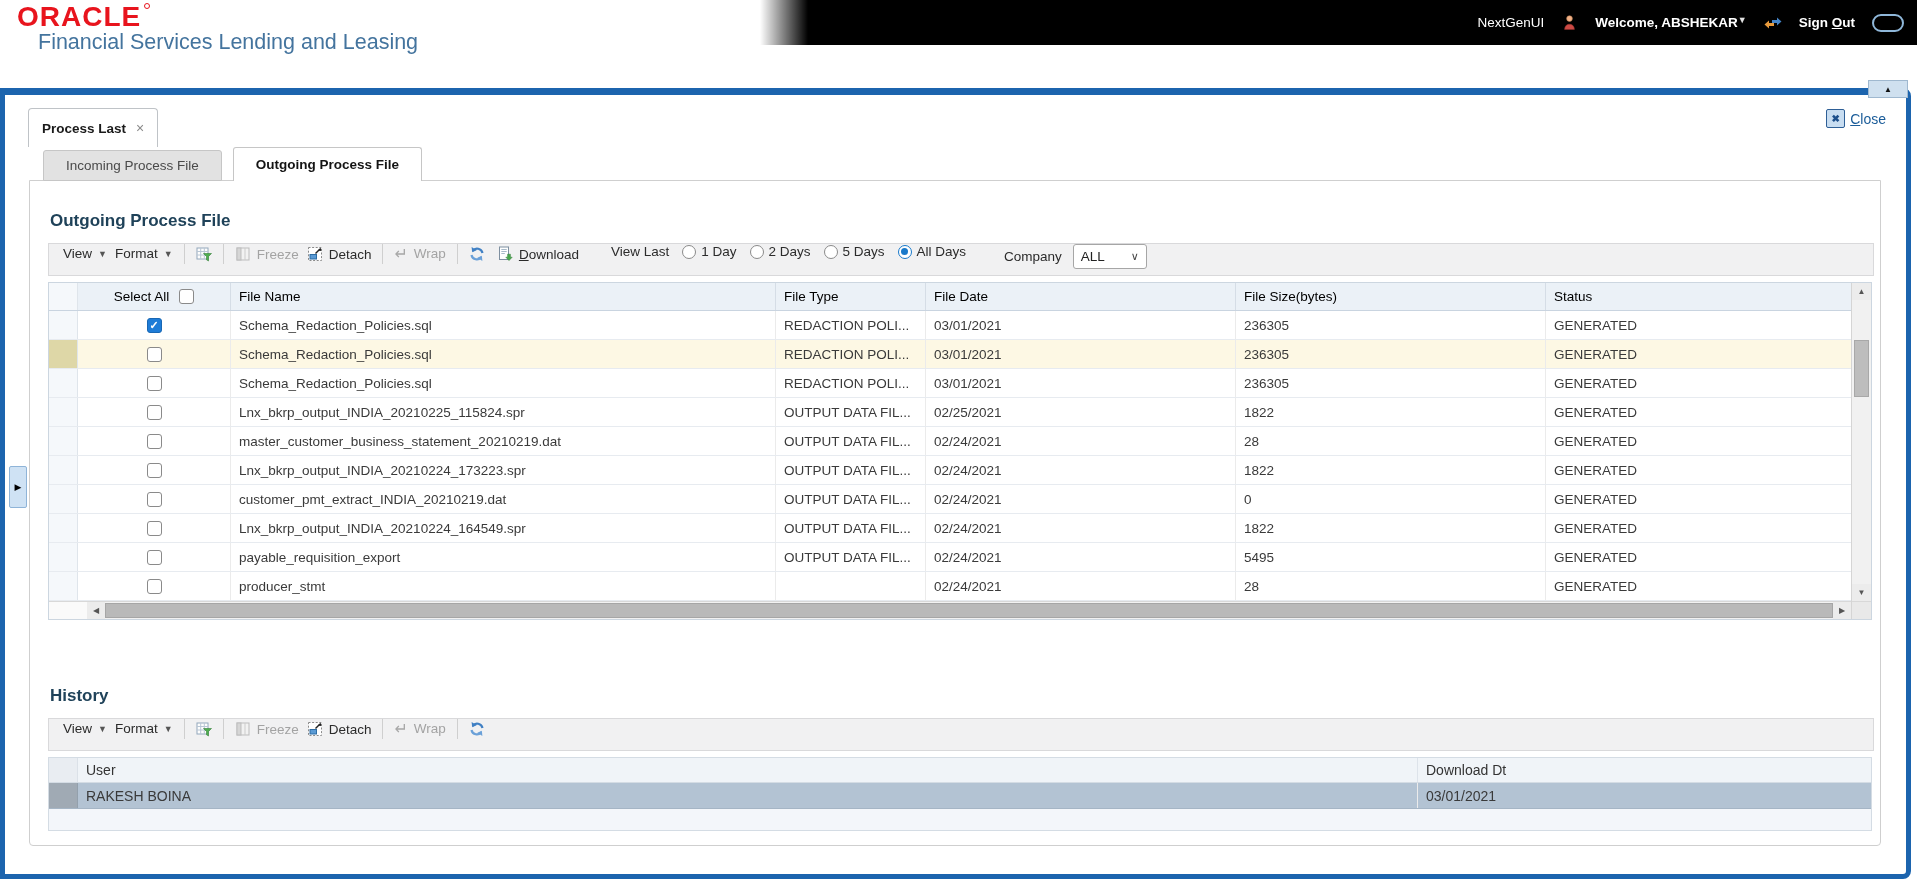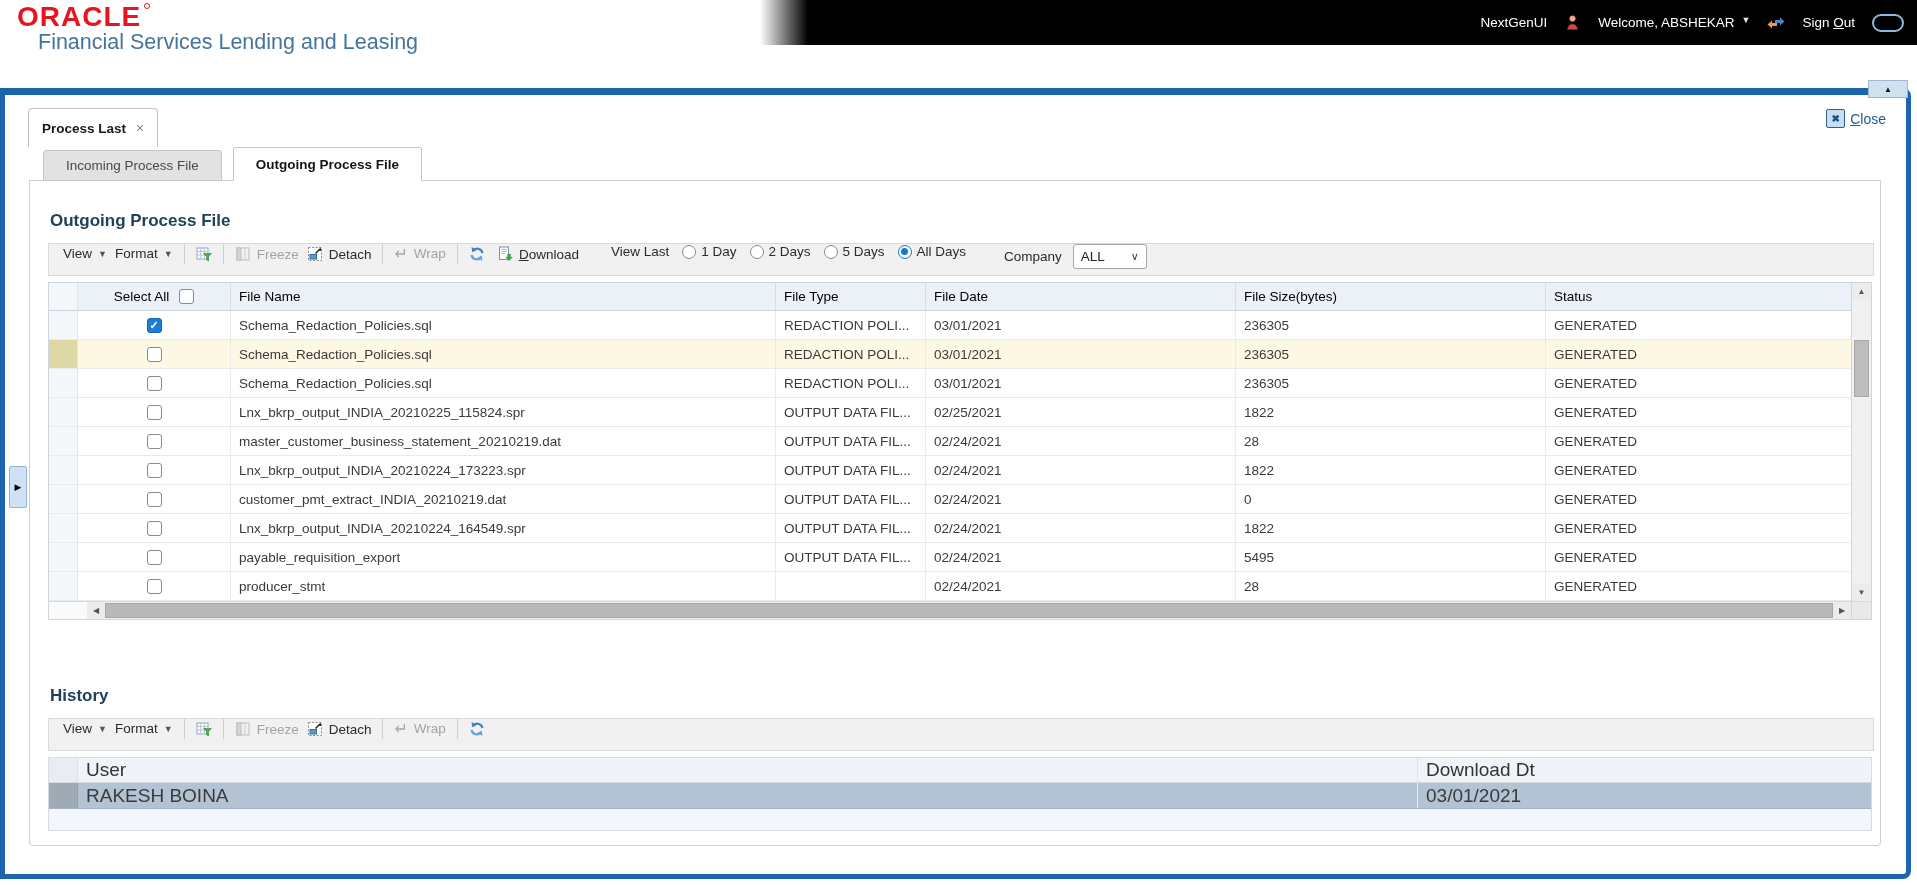--- a/index.html
+++ b/index.html
@@ -9,21 +9,21 @@
   
   .brand{position:absolute;top:3px;left:17px;z-index:2;}
   .brand-name{color:#e8141d;font-size:28px;font-weight:bold;letter-spacing:1px;line-height:27px;}
   .brand-name::after{content:"";display:inline-block;width:4px;height:4px;border:1.5px solid #e8141d;
        border-radius:50%;margin-left:3px;vertical-align:top;}
   .brand-sub{color:#44749e;font-size:21.5px;line-height:24px;margin-left:21px;}
   .topbar{position:absolute;top:0;left:760px;right:0;height:45px;
        background:linear-gradient(90deg,rgba(0,0,0,0) 0,#000 48px);
        display:flex;align-items:center;justify-content:flex-end;gap:17px;padding-right:13px;
        color:#fff;font-size:13.5px;}
-  .welcome,.signout{display:flex;align-items:flex-start;gap:7px;}
+  .welcome,.signout{display:flex;align-items:flex-start;font-weight:bold;}
   .caret{font-size:9px;color:#e2e2e2;}
   .pill-icon{width:28px;height:14px;border:2px solid #8fb7d9;border-radius:9px;display:inline-block;}
 
   
   .collapse-btn{position:absolute;left:1868px;top:80px;width:38px;height:16px;background:#cfe0ef;
        border:1px solid #9fb8cf;display:flex;align-items:center;justify-content:center;
        font-size:8px;color:#111;z-index:6;}
   .splitter{position:absolute;left:9px;top:466px;width:16px;height:40px;background:#cfe2f4;
        border:1px solid #8fb4d8;border-radius:2px;display:flex;align-items:center;justify-content:center;
        font-size:9px;color:#000;z-index:7;}
@@ -110,21 +110,21 @@
        background:#ececec;}
   .hs-btn{width:18px;}
   .hs-thumb{flex:1;background:#b9b9b9;border:1px solid #a6a6a6;margin:1px 0;}
   .vscroll{flex:0 0 19px;display:flex;flex-direction:column;background:#f1f1f1;border-left:1px solid #d5d5d5;}
   .vs-btn{height:17px;}
   .vs-track{flex:1;position:relative;}
   .vs-thumb{position:absolute;left:2px;right:2px;top:40px;height:55px;background:#bdbdbd;border:1px solid #a8a8a8;}
   .vs-corner{height:17px;background:#e9e9e9;border-top:1px solid #d8d8d8;}
 
   
-  .hgrid{margin:6px 8px 0 18px;border:1px solid #d4dce4;box-sizing:border-box;font-size:19px;background:#fff;}
+  .hgrid{margin:6px 8px 0 18px;border:1px solid #d4dce4;box-sizing:border-box;font-size:14px;background:#fff;}
   .hthead{display:flex;height:24px;background:#f0f4f8;border-bottom:1px solid #d4dce4;color:#333;}
   .h-gutter{flex:0 0 29px;width:29px;background:#e9edf2;border-right:1px solid #dbe1e8;padding:0;}
   .h-user{flex:0 0 1340px;width:1340px;}
   .h-dt{flex:1;border-right:none;text-align:center;}
   .hrow{display:flex;height:25px;background:#b3c3d3;border-bottom:1px solid #a5b5c5;color:#2e2e2e;}
   .hrow .h-gutter{background:#a0aab4;border-right:1px solid #93a0ac;}
   .hfoot{height:21px;background:#f3f6fa;}
   u{text-decoration:underline;}
 </style>
 </head>

